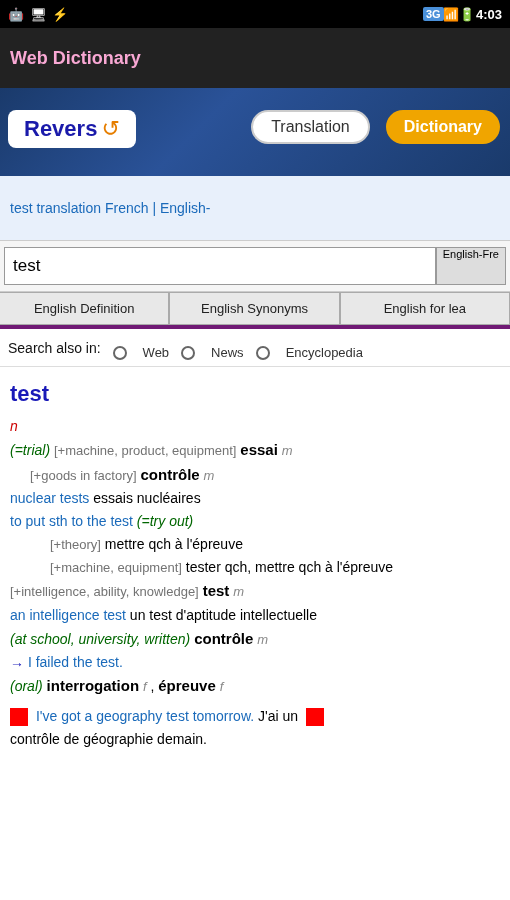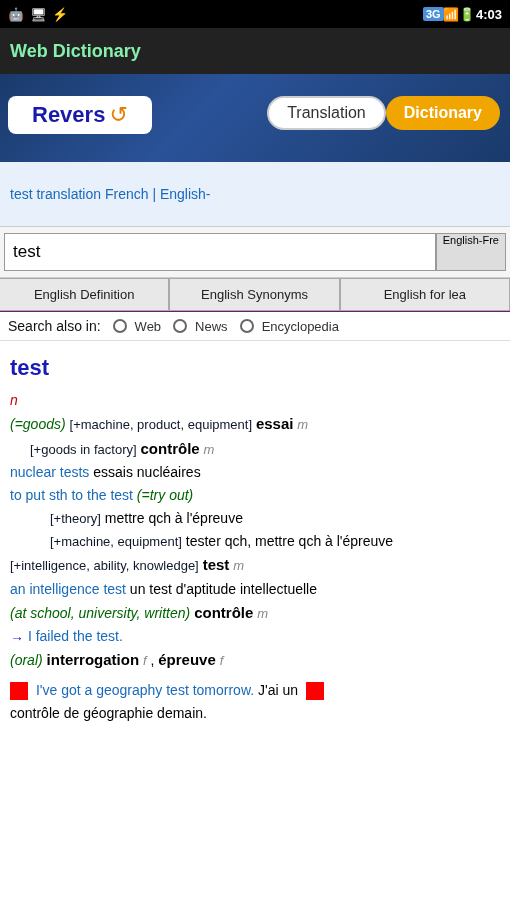--- a/index.html
+++ b/index.html
@@ -22,22 +22,22 @@
       justify-content: space-between;
       padding: 0 8px;
       font-size: 13px;
     }
     .status-left { display: flex; align-items: center; gap: 6px; }
     .status-right { display: flex; align-items: center; gap: 0; font-size: 13px; font-weight: bold; }
 
     
     #title-bar {
       background: #222;
-      color: #86efac;
-      height: 46px;
+      color: #f9a8d4;
+      height: 60px;
       display: flex;
       align-items: center;
       padding: 0 10px;
       font-size: 18px;
       font-weight: bold;
     }
 
     
     #banner {
       background: linear-gradient(135deg, #1a3a6b 0%, #2a5298 40%, #1a3a6b 100%);
@@ -46,38 +46,38 @@
       overflow: hidden;
       display: flex;
       align-items: center;
       justify-content: center;
     }
     .reverso-logo {
       position: absolute;
       left: 8px;
       background: #fff;
       border-radius: 8px;
-      padding: 6px 24px;
+      padding: 6px 16px;
       display: flex;
       align-items: center;
       gap: 4px;
       top: 22px;
     }
     .reverso-text {
       font-size: 22px;
       font-weight: bold;
       color: #1a1aaa;
     }
     .reverso-arrow {
       color: #e67e00;
       font-size: 22px;
     }
     .nav-buttons {
       display: flex;
-      gap: 0;
+      gap: 16px;
       position: absolute;
       right: 10px;
       top: 22px;
       justify-content: space-between;
     }
     .nav-btn-translation {
       background: #fff;
       border: 2px solid #ccc;
       border-radius: 20px;
       padding: 6px 18px;
@@ -131,21 +131,21 @@
       padding: 0 6px;
       height: 38px;
       margin-right: 4px;
       white-space: nowrap;
     }
 
     
     #tab-bar {
       display: flex;
       background: #f0f0f0;
-      border-bottom: 1px solid #701a75;
+      border-bottom: 4px solid #701a75;
       overflow: hidden;
       align-items: center;
     }
     .tab-btn {
       flex: 1;
       padding: 8px 4px;
       font-size: 13px;
       border: 1px solid #aaa;
       background: #e8e8e8;
       cursor: pointer;
@@ -159,21 +159,21 @@
     #search-also {
       display: flex;
       align-items: center;
       padding: 6px 8px;
       font-size: 14px;
       background: #fff;
       border-bottom: 1px solid #ddd;
       gap: 12px;
     }
     .search-also-label { font-weight: normal; color: #111; }
-    .radio-item { display: flex; align-items: center; gap: 8px; cursor: pointer; color: #333; font-size: 13px; }
+    .radio-item { display: flex; align-items: center; gap: 16px; cursor: pointer; color: #333; font-size: 13px; margin-top: 10px; }
     .radio-circle {
       width: 14px; height: 14px;
       border-radius: 50%;
       border: 2px solid #666;
       background: #fff;
       display: flex; align-items: center; justify-content: center;
     }
 
     
     #content {
@@ -186,21 +186,21 @@
     }
 
     .word-title {
       font-size: 22px;
       font-weight: bold;
       color: #1a1ab8;
       margin-bottom: 6px;
     }
     .pos { color: #cc0000; font-style: italic; font-size: 14px; }
     .translation-line { margin: 2px 0; }
-    .context { color: #0f172a; font-size: 13px; margin-top: 40px; }
+    .context { color: #737373; font-size: 13px; margin-top: 40px; }
     .main-translation { font-weight: bold; color: #000; font-size: 15px; }
     .gender { color: #888; font-style: italic; font-size: 13px; }
     .example-link { color: #1a6aba; text-decoration: none; }
     .indent { padding-left: 20px; }
     .deeper-indent { padding-left: 40px; }
     .italic-green { color: #006600; font-style: italic; }
     .highlight-blue { color: #1a1ab8; }
     .footer-line { margin-top: 8px; font-size: 14px; }
   </style>
 </head>
@@ -267,21 +267,21 @@
 </div>
 
 <div id="content">
   <div class="word-title">test</div>
 
   <div>
     <span class="pos">n</span>
   </div>
 
   <div class="translation-line">
-    <span class="italic-green">(=goods)</span>
+    <span class="italic-green">(=trial)</span>
     <span class="context">  [+machine, product, equipment]</span>
     <span class="main-translation">  essai</span>
     <span class="gender"> m</span>
   </div>
 
   <div class="translation-line indent">
     <span class="context">[+goods in factory]</span>
     <span class="main-translation">  contrôle</span>
     <span class="gender"> m</span>
   </div>

